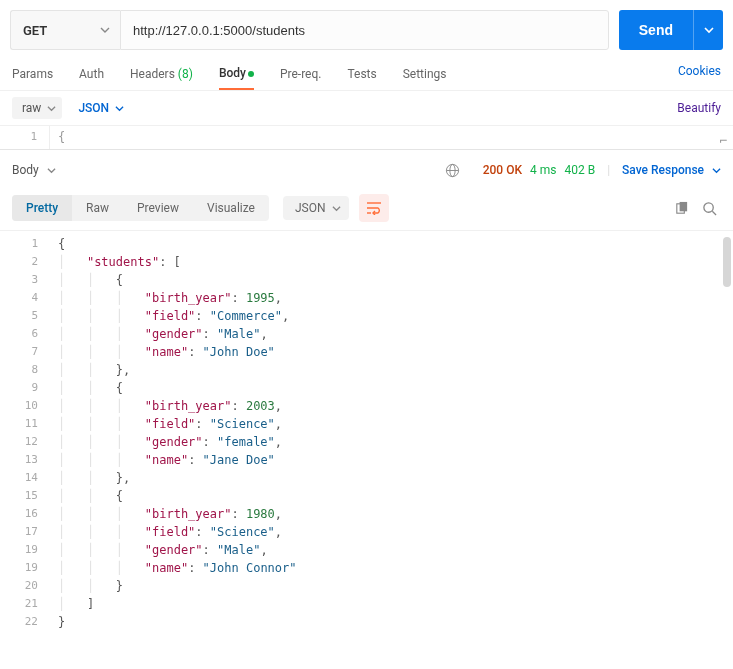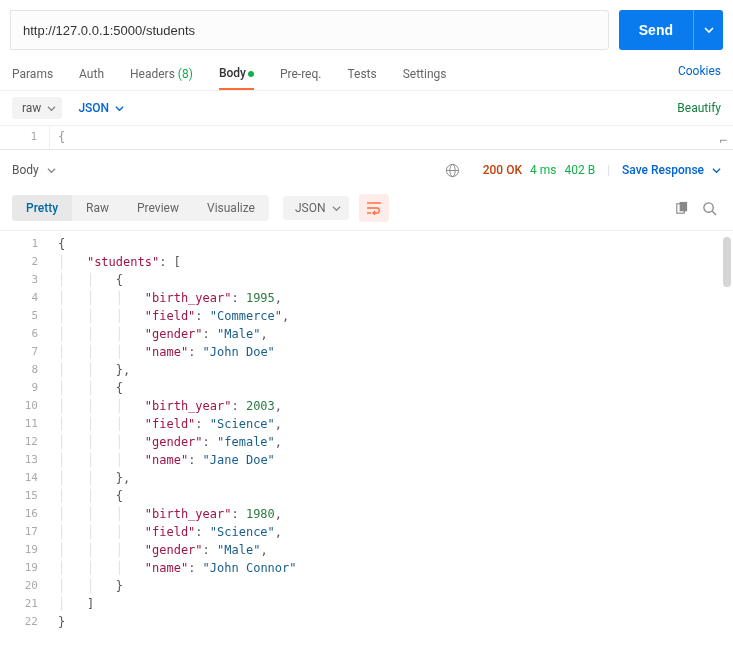--- a/index.html
+++ b/index.html
@@ -177,20 +177,26 @@
   .code-scrolltrack {
     position:absolute; right:2px; top:6px;
     width:8px; height:50px; background:#d6d6d6; border-radius:4px;
   }
   .chev-svg { flex-shrink:0; }
 </style>
 </head>
 <body>
 
 <div class="request-bar">
+  <div class="method-select">
+    <span>GET</span>
+    <svg class="chev-svg" width="10" height="10" viewBox="0 0 10 10">
+        <path d="M1 3 L5 7 L9 3" fill="none" stroke="#888" stroke-width="1.4"></path>
+      </svg>
+  </div>
   <input class="url-input" value="http://127.0.0.1:5000/students" style="">
   <button class="send-btn">Send</button>
   <button class="send-chevron">
     <svg width="10" height="10" viewBox="0 0 10 10">
         <path d="M1 3 L5 7 L9 3" fill="none" stroke="#fff" stroke-width="1.6"></path>
       </svg>
   </button>
 </div>
 
 <div class="tabs">
@@ -217,21 +223,21 @@
         <path d="M1 3 L5 7 L9 3" fill="none" stroke="#888" stroke-width="1.4"></path>
       </svg>
   </div>
   <div class="json-sel">
     <span>JSON</span>
     <svg class="chev-svg" width="9" height="9" viewBox="0 0 10 10">
         <path d="M1 3 L5 7 L9 3" fill="none" stroke="#0265d2" stroke-width="1.4"></path>
       </svg>
   </div>
   <div class="spacer"></div>
-  <div class="link" style="color:#15803d">Beautify</div>
+  <div class="link" style="color:#4c1d95">Beautify</div>
 </div>
 
 <div class="editor">
   <div class="gutter">1</div>
   <div class="content">
     <span class="cursor-mark">{</span>
     <span style="position:absolute;right:6px;top:4px;color:#999;font-size:13px;">⌐</span>
   </div>
 </div>
 

